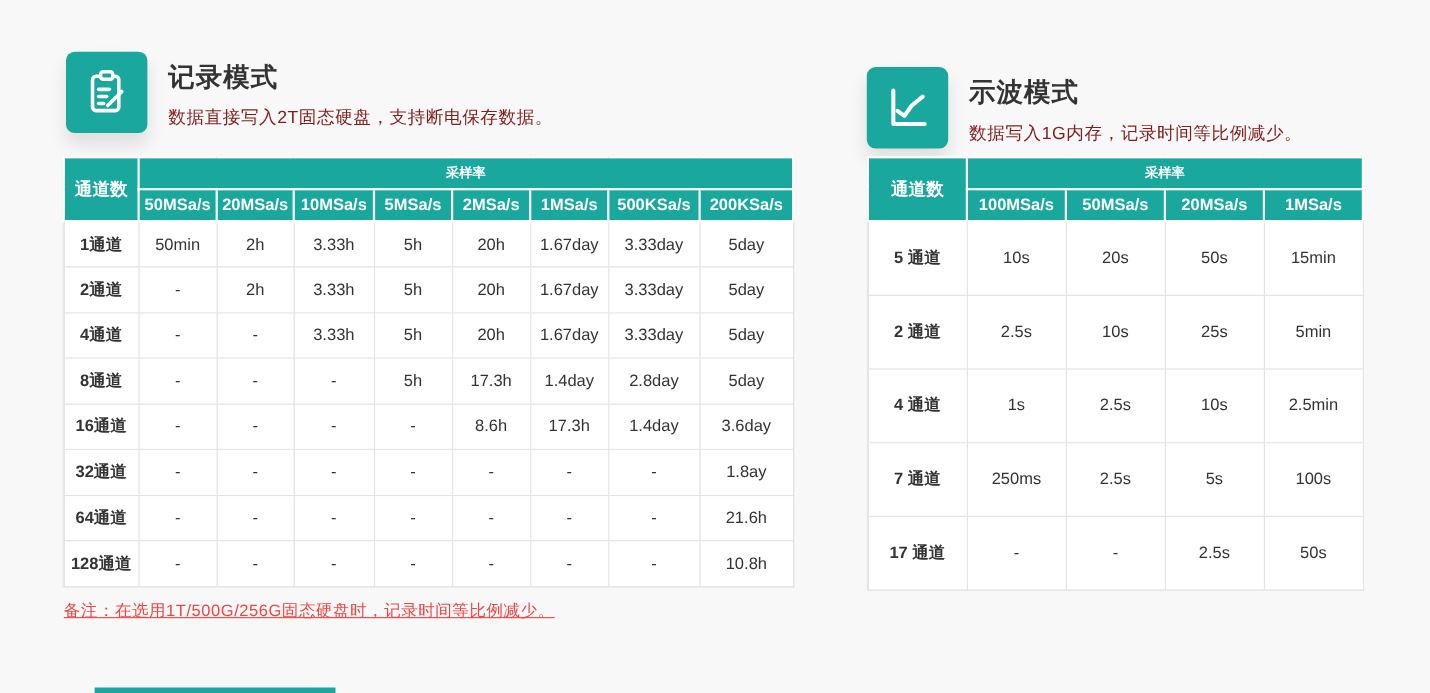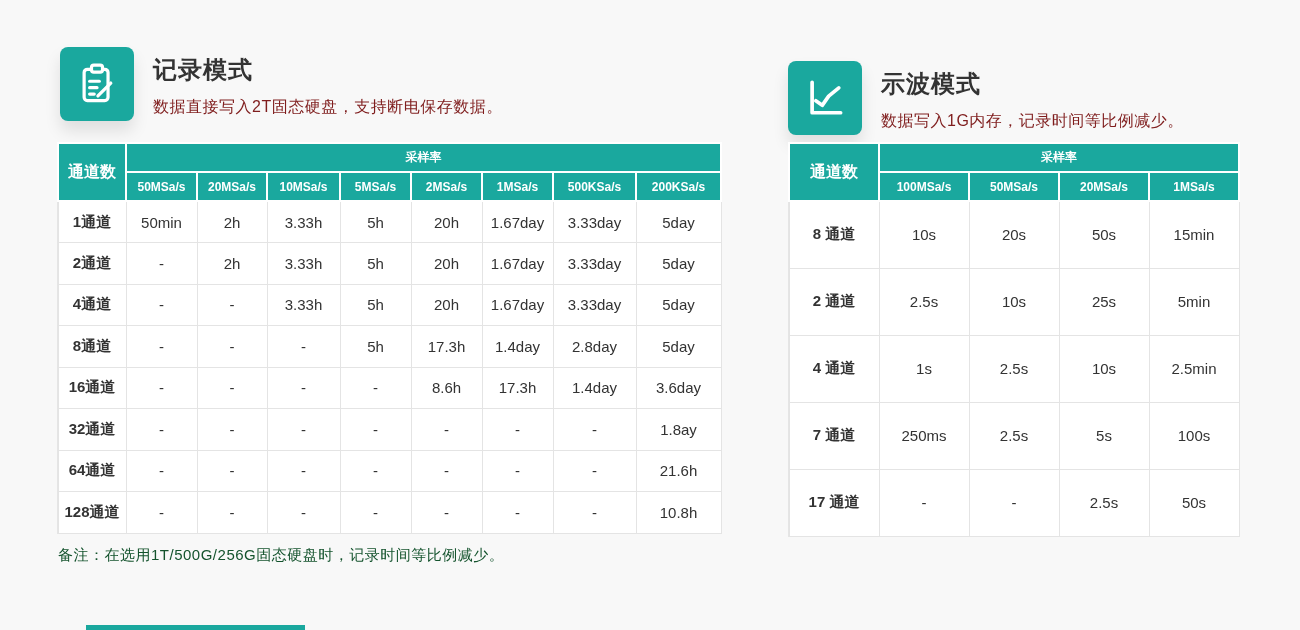--- a/index.html
+++ b/index.html
@@ -25,34 +25,34 @@
   .head-text h2 { font-size: 24px; font-weight: bold; color: #333; letter-spacing: 1px; }
   .head-text p  { font-size: 16px; color: #7f1d1d; margin-top: 11px; letter-spacing: 0.5px; }
 
   .spec-table { border-collapse: collapse; table-layout: fixed; background: #e5e5e5; }
   .spec-table th {
     background: var(--teal); color: #fff; font-weight: bold;
     border: 2px solid #fff; text-align: center; padding: 0;
   }
   .spec-table th.corner { font-size: 16px; }
   .spec-table th.group  { font-size: 12px; height: 29px; font-family: Liberation Mono, monospace; }
-  .spec-table th.col    { font-size: 12px; height: 29px; }
+  .spec-table th.col    { font-size: 15px; height: 29px; }
   .spec-table td {
     border: 1px solid #e4e4e4; text-align: center;
     font-size: 15px; color: #333; background: #fff; padding: 0;
   }
   .spec-table td.rowlabel { font-weight: bold; font-size: 15px; }
   #record-table-wrap { position: absolute; left: 57px; top: 142px; }
   #scope-table-wrap  { position: absolute; left: 788px; top: 142px; }
   #record-table tbody tr { height: 41.5px; }
   #scope-table  tbody tr { height: 67px; }
 
   .note {
     position: absolute; left: 58px; top: 546px;
-    font-size: 15px; color: #14532d; letter-spacing: 0.5px;
+    font-size: 15px; color: #ef4444; letter-spacing: 0.5px; text-decoration: underline;
   }
   .bottom-bar {
     position: absolute; left: 86px; top: 625px;
     width: 219px; height: 5px; background: var(--teal);
   }
 </style>
 </head>
 <body style="background: rgb(248, 248, 248);">
 
 <div class="mode-head record">
@@ -223,21 +223,21 @@
         </tr>
         <tr>
           <th class="col">100MSa/s</th>
           <th class="col">50MSa/s</th>
           <th class="col">20MSa/s</th>
           <th class="col">1MSa/s</th>
         </tr>
       </thead>
       <tbody>
         <tr>
-          <td class="rowlabel">8 通道</td>
+          <td class="rowlabel">5 通道</td>
           <td>10s</td>
           <td>20s</td>
           <td>50s</td>
           <td>15min</td>
         </tr>
         <tr>
           <td class="rowlabel">2 通道</td>
           <td>2.5s</td>
           <td>10s</td>
           <td>25s</td>

